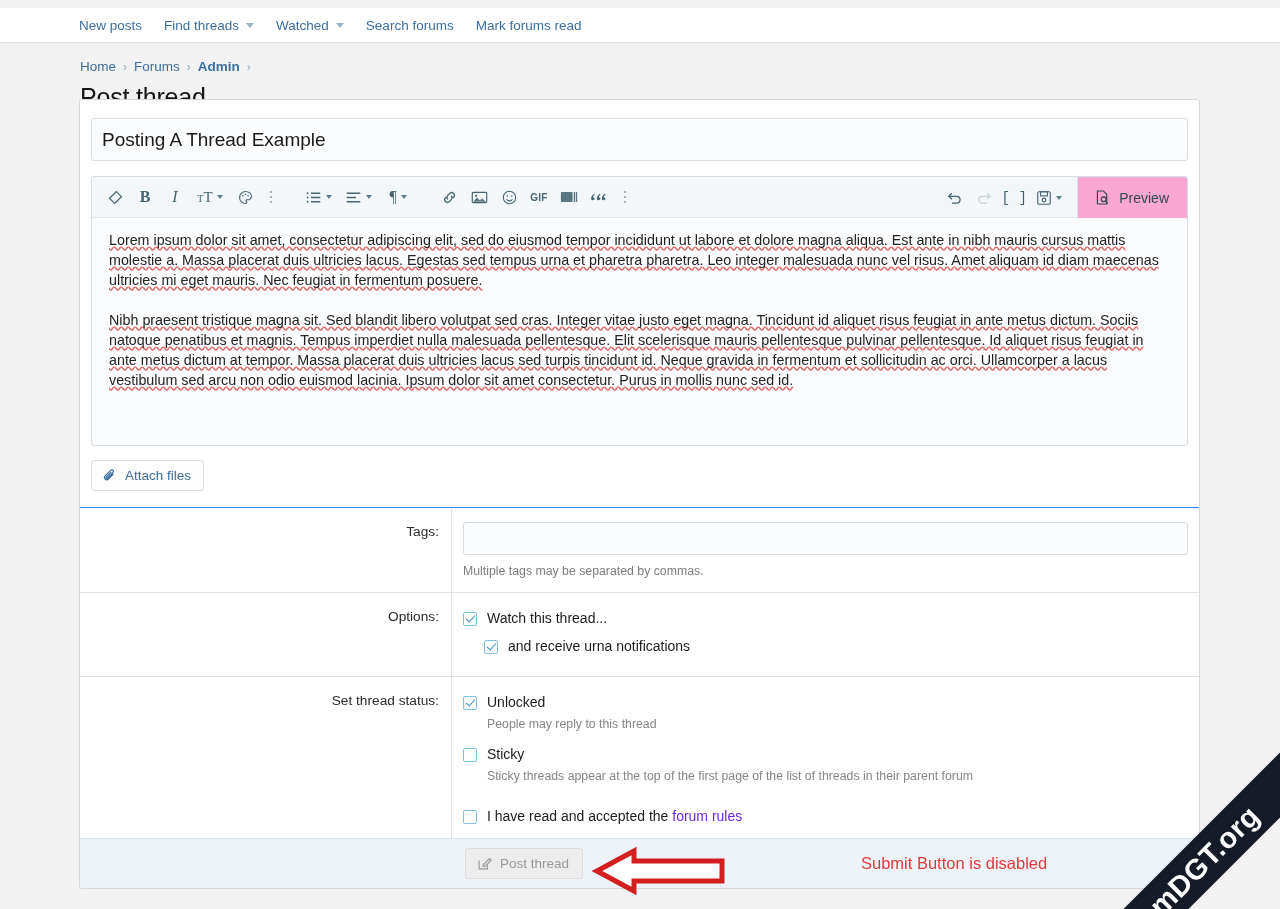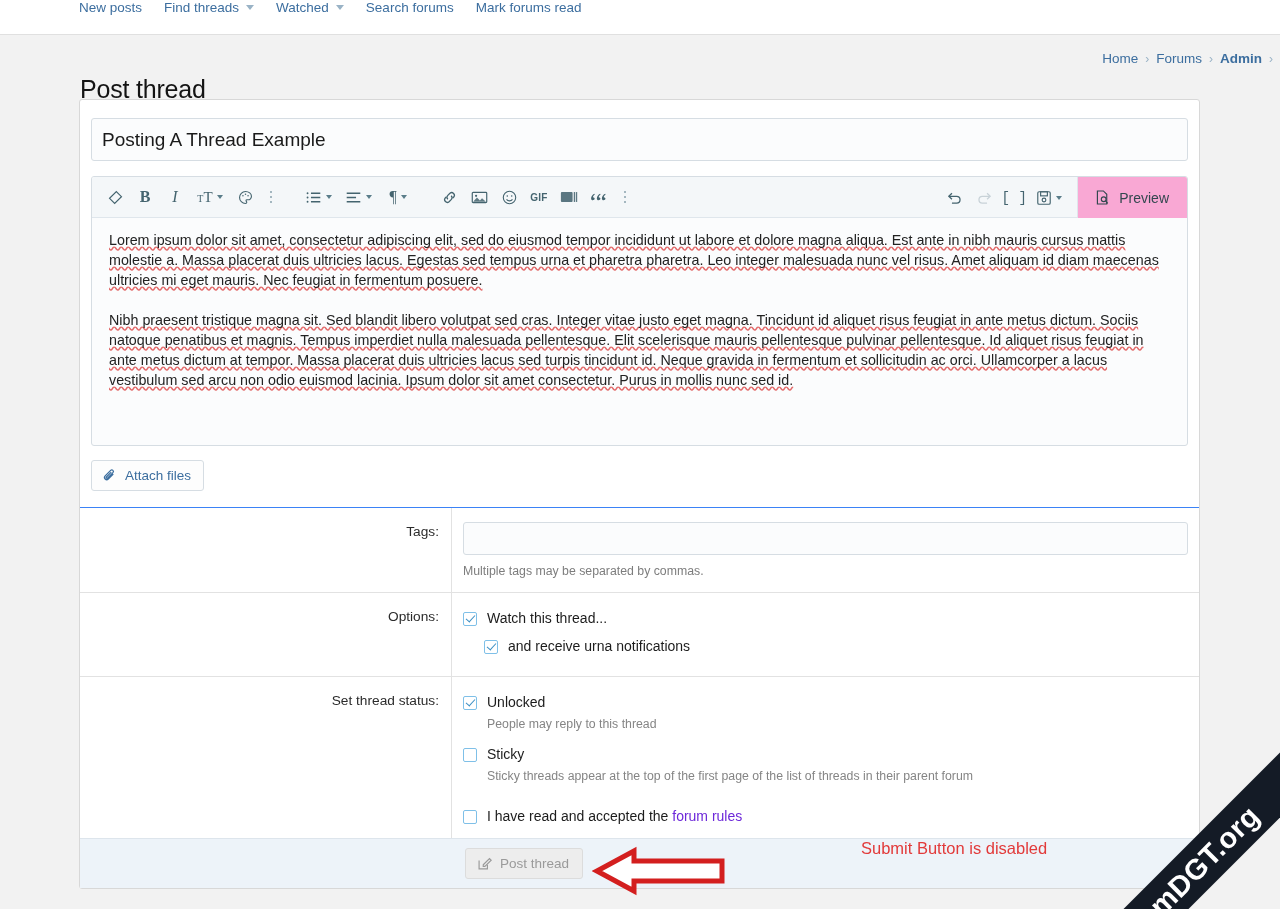--- a/index.html
+++ b/index.html
@@ -11,23 +11,24 @@
     overflow: hidden;
   }
   body { position: relative; }
 
   
   .topnav {
     height: 35px;
     background: #ffffff;
     border-bottom: 1px solid #e0e0e0;
     display: flex;
-    align-items: flex-start;
+    align-items: center;
     padding-left: 79px;
     gap: 0px;
+    margin-top: 8px;
   }
   .topnav .nav-item {
     display: flex; align-items: center;
     color: #3c6e9f;
     font-size: 13.5px;
     padding: 0 12px 0 0;
     margin-right: 10px;
     white-space: nowrap;
     cursor: pointer;
   }
@@ -41,21 +42,20 @@
     border-top: 5px solid #9ab3c6;
   }
 
   
   .crumbs {
     padding: 13px 0 0 80px;
     font-size: 13.5px;
     color: #3c6e9f;
     display: flex; align-items: center;
     height: 34px;
-    justify-content: flex-end;
   }
   .crumbs a { color: #3c6e9f; text-decoration: none; cursor: pointer; }
   .crumbs .sep {
     color: #9ab3c6; margin: 0 7px; font-size: 12px;
   }
   .crumbs .cur { font-weight: bold; }
 
   
   .page-title {
     padding: 6px 0 0 80px;
@@ -239,21 +239,21 @@
     background: #ededed;
     border: 1px solid #dcdcdc;
     border-radius: 3px;
     color: #9a9a9a;
     font-size: 13.5px;
     padding: 7px 13px 7px 11px;
     cursor: default;
   }
   .annot-text {
     position: absolute;
-    left: 781px; top: 0;
+    left: 781px; top: 15px;
     color: #e23a3a;
     font-size: 16.5px;
   }
   .annot-arrow { position: absolute; left: 592px; top: 846px; }
 
   
   .watermark {
     position: absolute;
     right: -72px; bottom: 8px;
     width: 330px;

